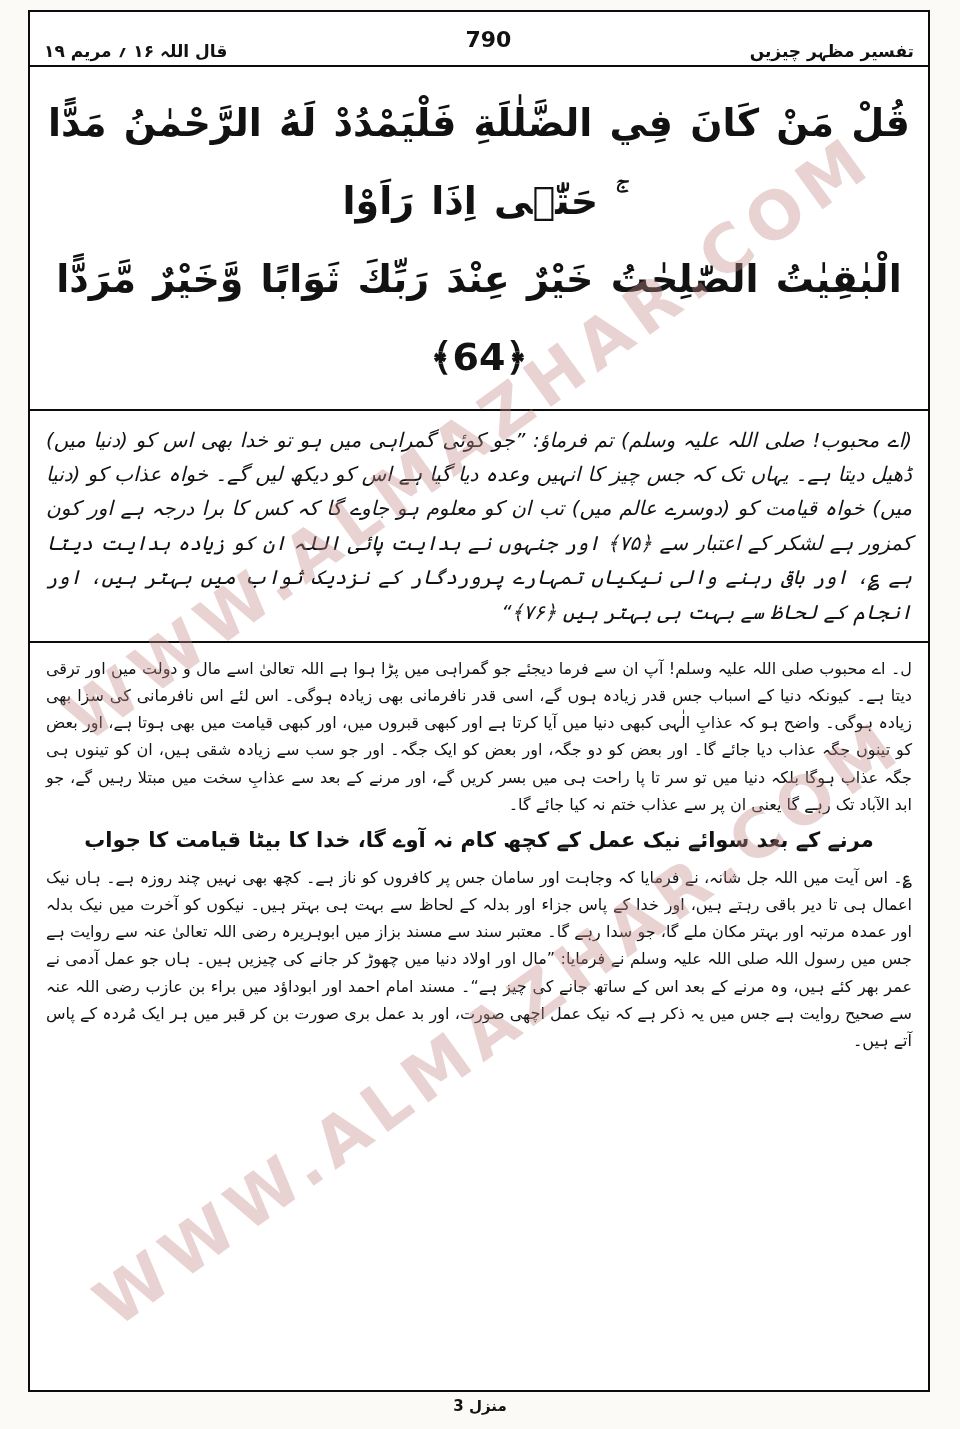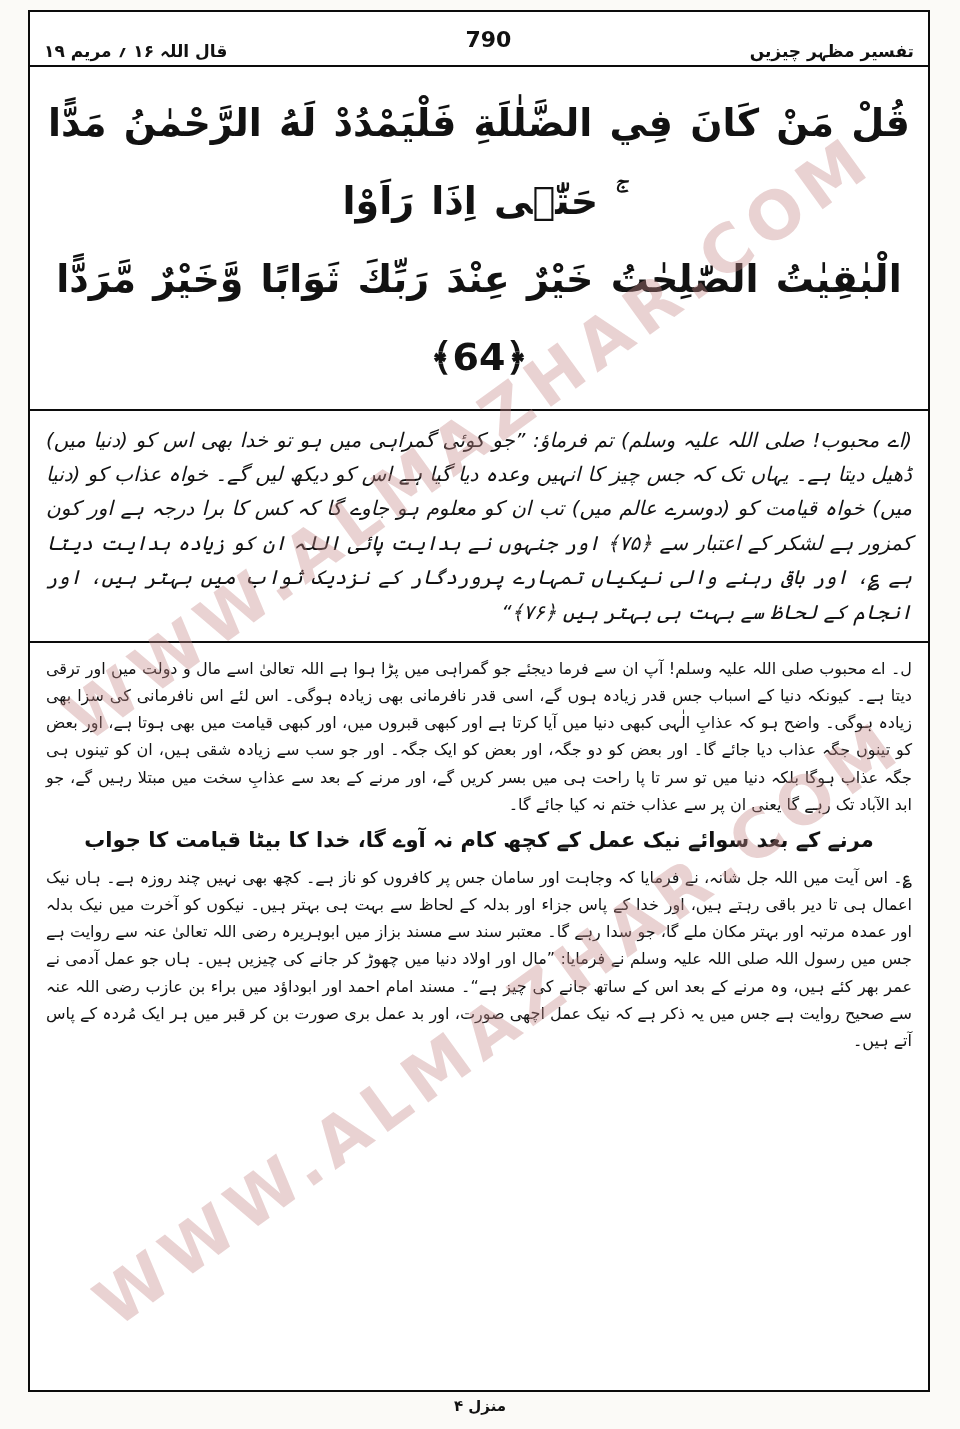--- a/index.html
+++ b/index.html
@@ -128,15 +128,15 @@
     </div>
 
     <div class="commentary" dir="rtl">
       <p class="c-para">ل۔ اے محبوب صلی اللہ علیہ وسلم! آپ ان سے فرما دیجئے جو گمراہی میں پڑا ہوا ہے اللہ تعالیٰ اسے مال و دولت میں اور ترقی دیتا ہے۔ کیونکہ دنیا کے اسباب جس قدر زیادہ ہوں گے، اسی قدر نافرمانی بھی زیادہ ہوگی۔ اس لئے اس نافرمانی کی سزا بھی زیادہ ہوگی۔ واضح ہو کہ عذابِ الٰہی کبھی دنیا میں آیا کرتا ہے اور کبھی قبروں میں، اور کبھی قیامت میں بھی ہوتا ہے، اور بعض کو تینوں جگہ عذاب دیا جائے گا۔ اور بعض کو دو جگہ، اور بعض کو ایک جگہ۔ اور جو سب سے زیادہ شقی ہیں، ان کو تینوں ہی جگہ عذاب ہوگا بلکہ دنیا میں تو سر تا پا راحت ہی میں بسر کریں گے، اور مرنے کے بعد سے عذابِ سخت میں مبتلا رہیں گے، جو ابد الآباد تک رہے گا یعنی ان پر سے عذاب ختم نہ کیا جائے گا۔</p>
       <p class="c-heading">مرنے کے بعد سوائے نیک عمل کے کچھ کام نہ آوے گا، خدا کا بیٹا قیامت کا جواب</p>
       <p class="c-para">؏۔ اس آیت میں اللہ جل شانہ، نے فرمایا کہ وجاہت اور سامان جس پر کافروں کو ناز ہے۔ کچھ بھی نہیں چند روزہ ہے۔ ہاں نیک اعمال ہی تا دیر باقی رہتے ہیں، اور خدا کے پاس جزاء اور بدلہ کے لحاظ سے بہت ہی بہتر ہیں۔ نیکوں کو آخرت میں نیک بدلہ اور عمدہ مرتبہ اور بہتر مکان ملے گا، جو سدا رہے گا۔ معتبر سند سے مسند بزاز میں ابوہریرہ رضی اللہ تعالیٰ عنہ سے روایت ہے جس میں رسول اللہ صلی اللہ علیہ وسلم نے فرمایا: ”مال اور اولاد دنیا میں چھوڑ کر جانے کی چیزیں ہیں۔ ہاں جو عمل آدمی نے عمر بھر کئے ہیں، وہ مرنے کے بعد اس کے ساتھ جانے کی چیز ہے“۔ مسند امام احمد اور ابوداؤد میں براء بن عازب رضی اللہ عنہ سے صحیح روایت ہے جس میں یہ ذکر ہے کہ نیک عمل اچھی صورت، اور بد عمل بری صورت بن کر قبر میں ہر ایک مُردہ کے پاس آتے ہیں۔</p>
     </div>
 
   </div>
 
-  <div class="footer" dir="rtl">منزل ۴</div>
+  <div class="footer" dir="rtl">منزل 3</div>
 
 </div>
 
 </body></html>

